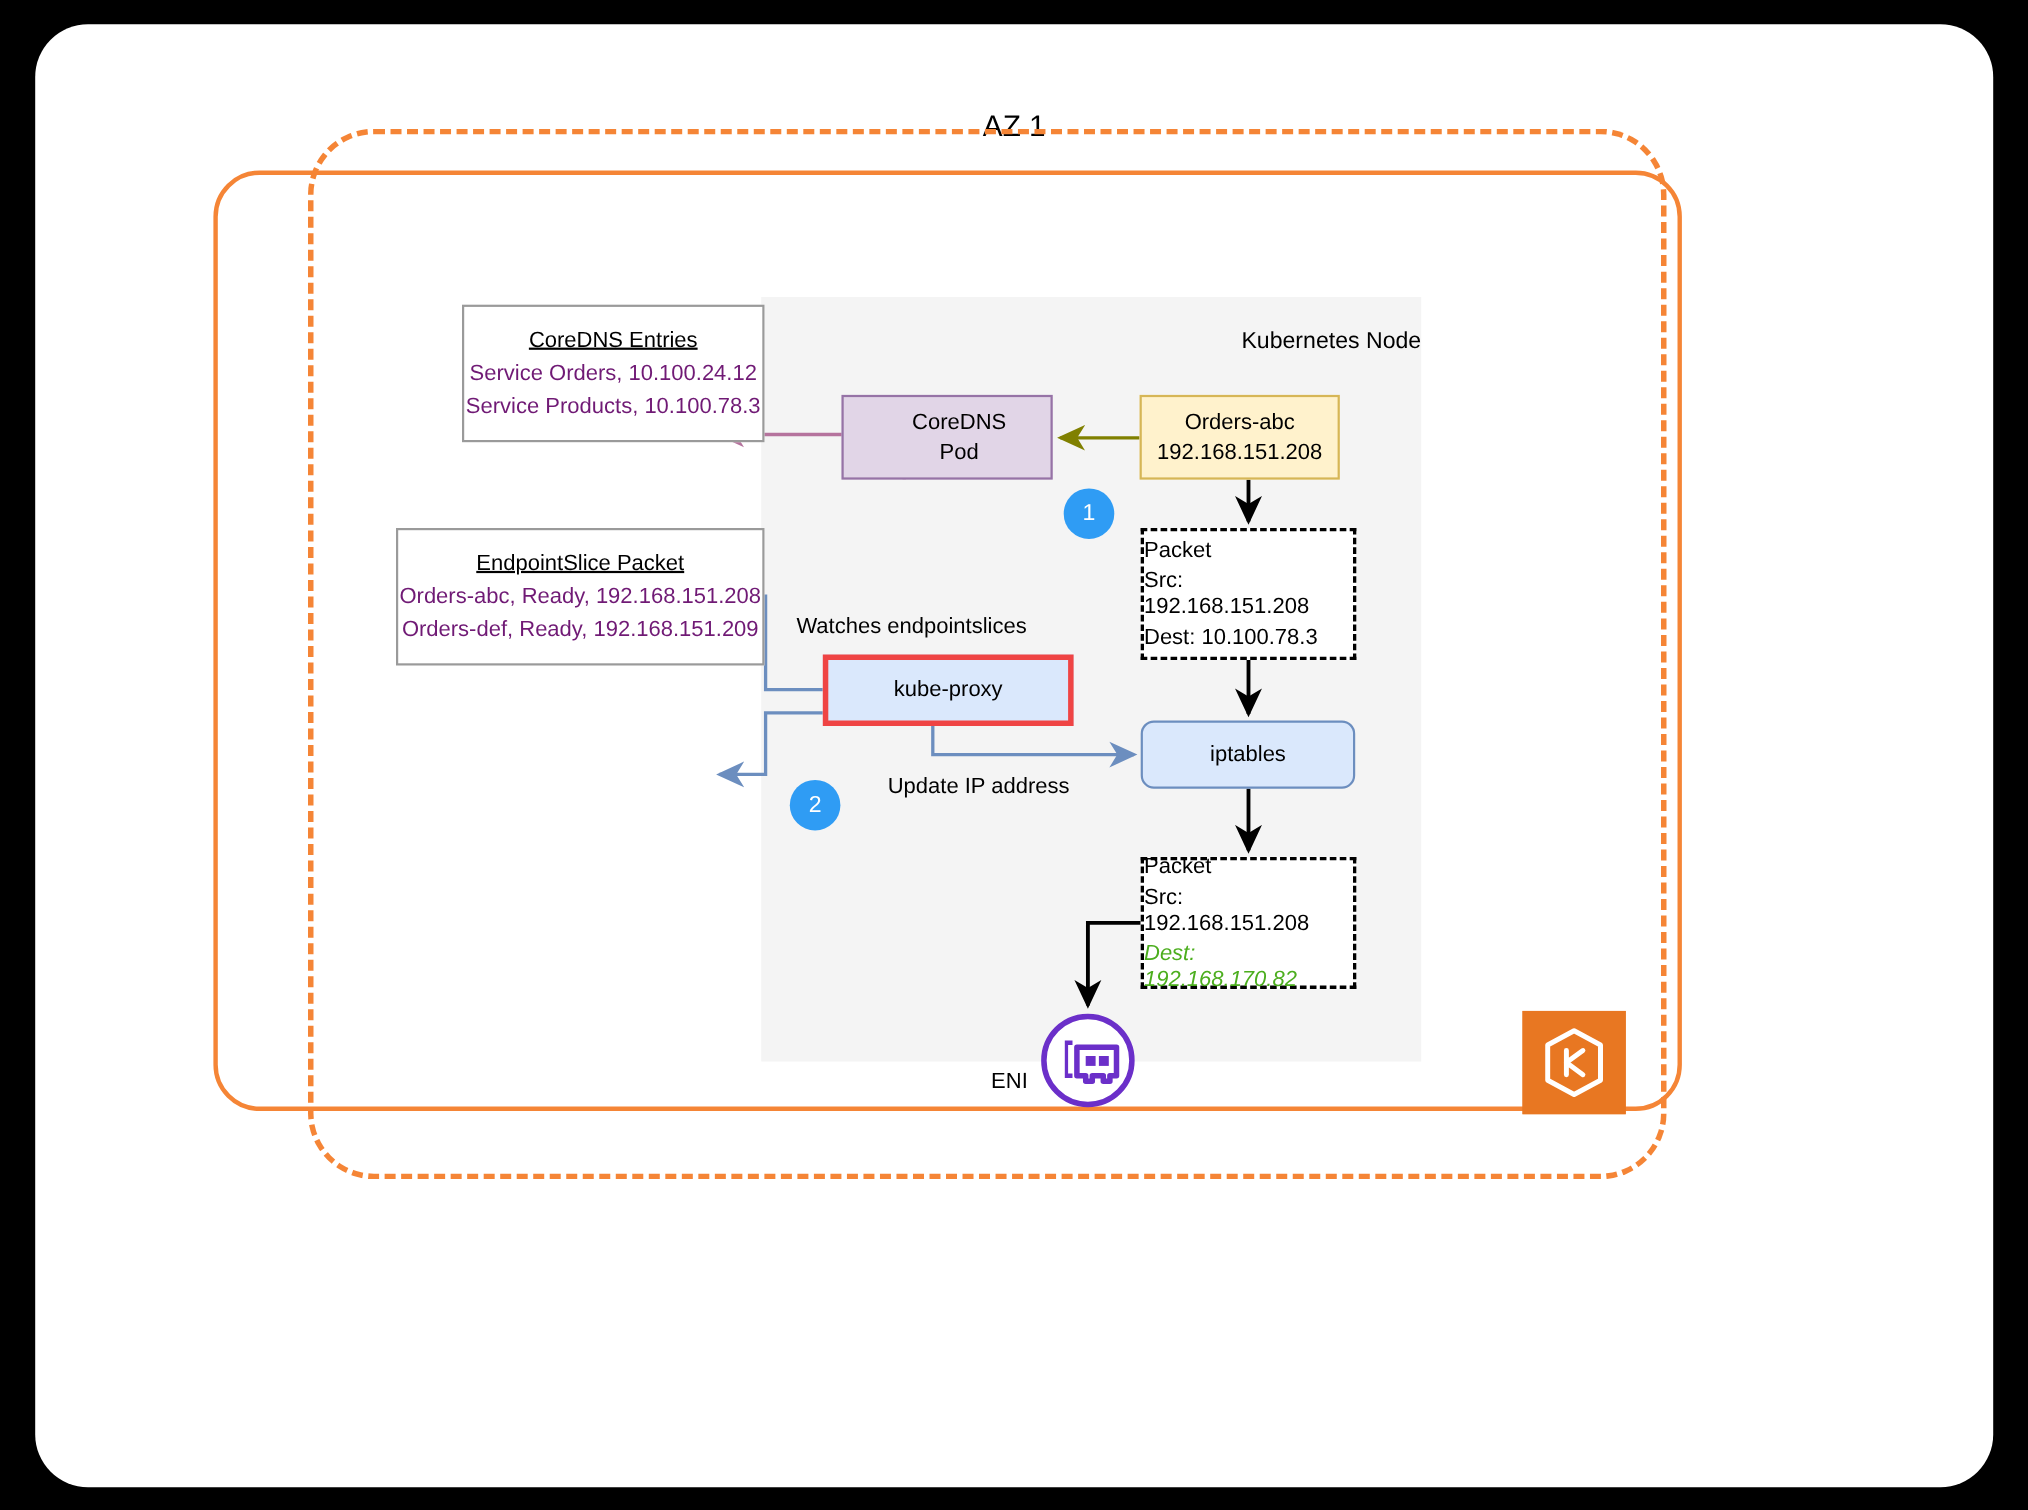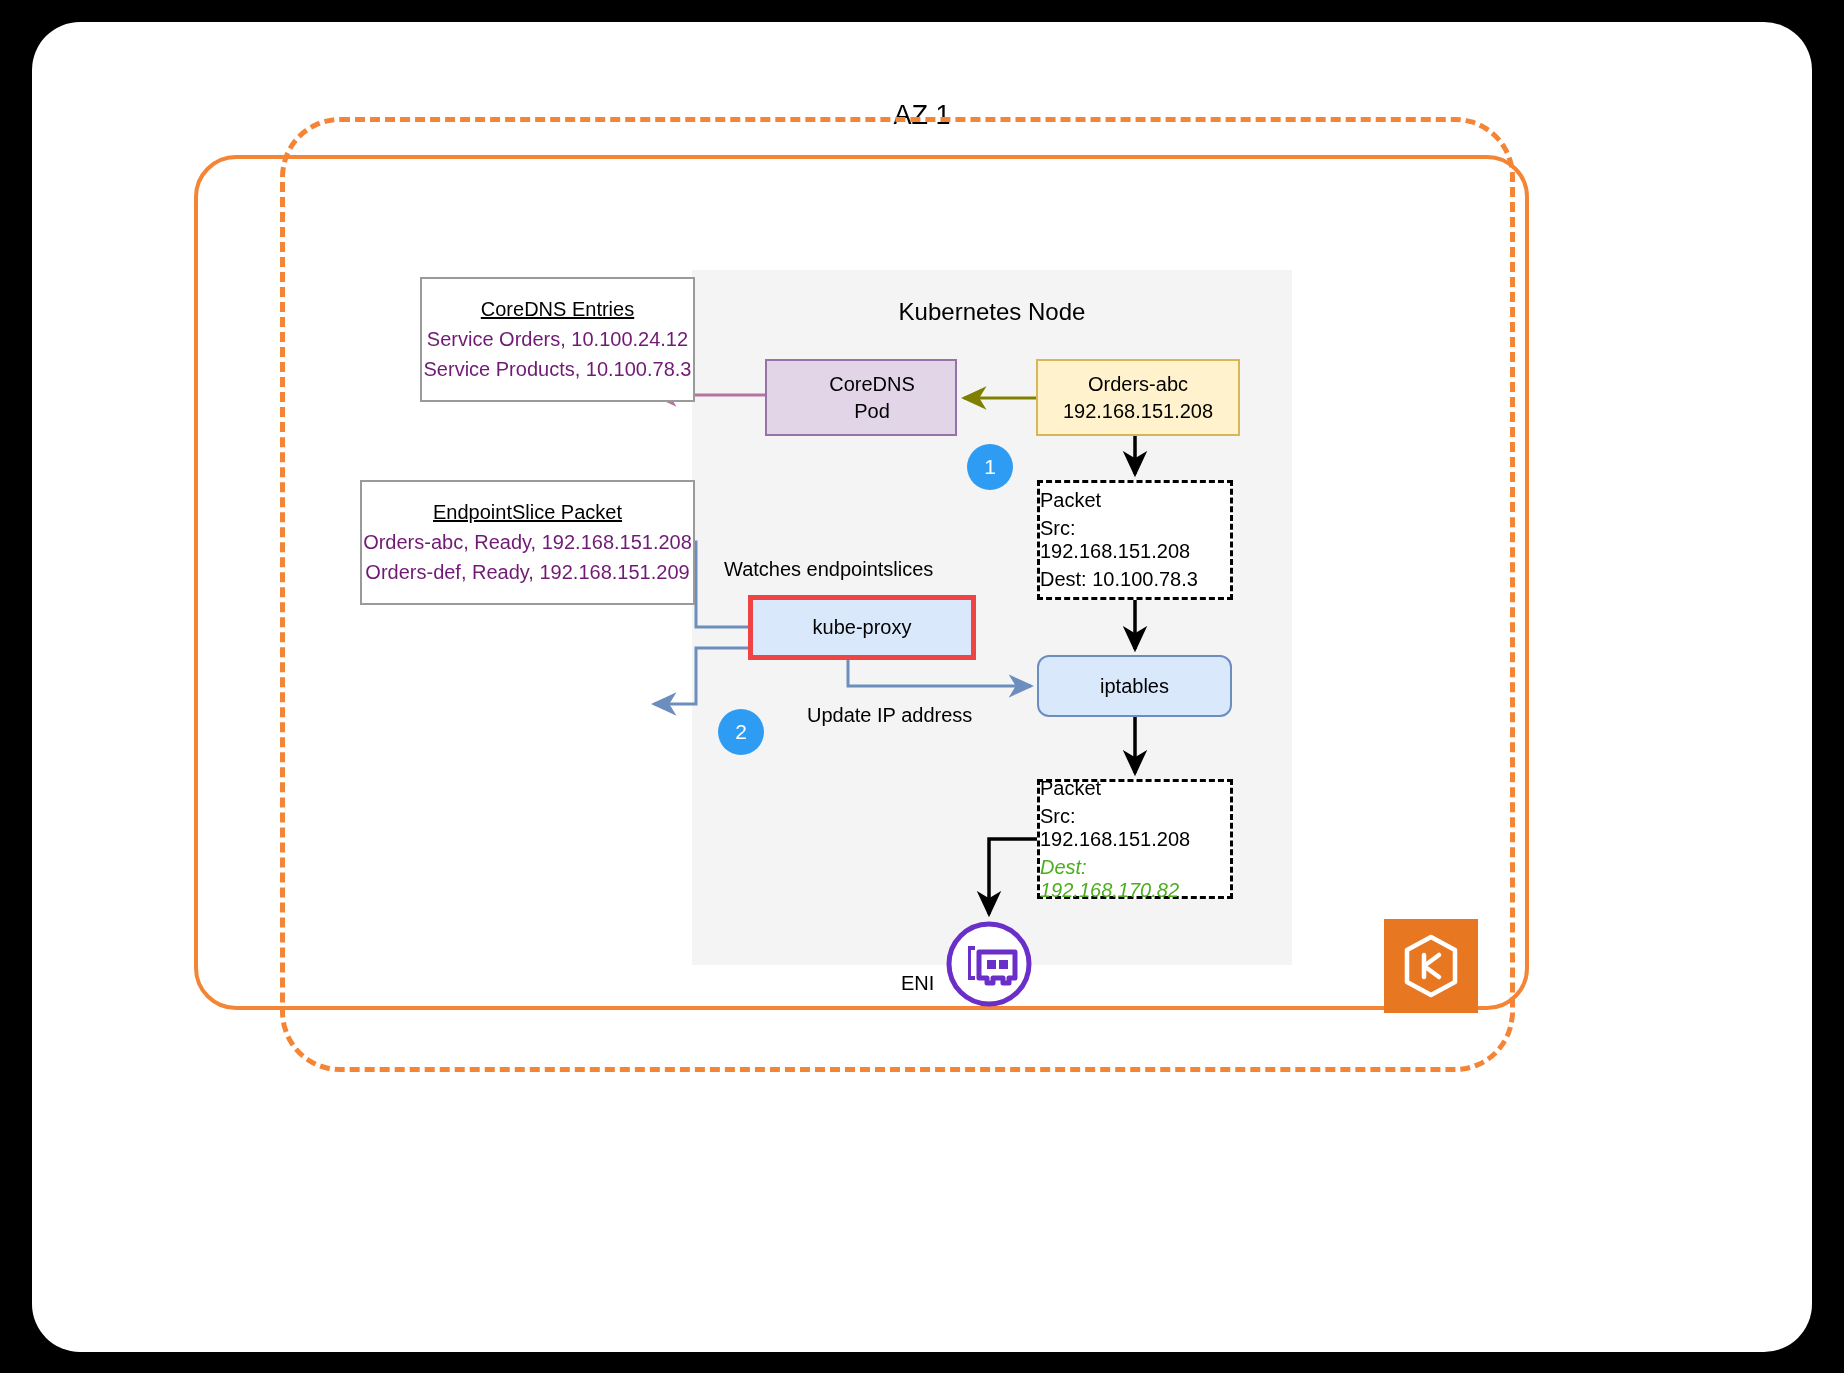--- a/index.html
+++ b/index.html
@@ -70,22 +70,22 @@
     top: 248px;
     width: 600px;
     height: 695px;
     background: #f4f4f4;
   }
   #k8s-node-title {
     position: absolute;
     left: 0;
     top: 28px;
     width: 600px;
-    text-align: center;
-    font-size: 24px;
+    text-align: right;
+    font-size: 21px;
     color: #000;
   }
 
   
   .info-box {
     position: absolute;
     border: 2px solid #9a9a9a;
     background: #ffffff;
     box-sizing: border-box;
     display: flex;
@@ -120,21 +120,21 @@
     justify-content: center;
     gap: 4px;
     font-size: 20px;
     color: #000;
   }
   #box-coredns-pod {
     left: 733px; top: 337px; width: 192px; height: 77px;
     background: #e1d5e7; border: 2px solid #9673a6; padding-left: 22px;
   }
   #box-orders-abc {
-    left: 1004px; top: 337px; width: 204px; height: 77px;
+    left: 1004px; top: 337px; width: 182px; height: 77px;
     background: #fff2cc; border: 2px solid #d6b656;
   }
   #box-kube-proxy {
     left: 716px; top: 573px; width: 228px; height: 65px;
     background: #dae8fc; border: 5px solid #ef4444;
   }
   #box-iptables {
     left: 1005px; top: 633px; width: 195px; height: 62px;
     background: #dae8fc; border: 2px solid #6c8ebf; border-radius: 12px;
   }

